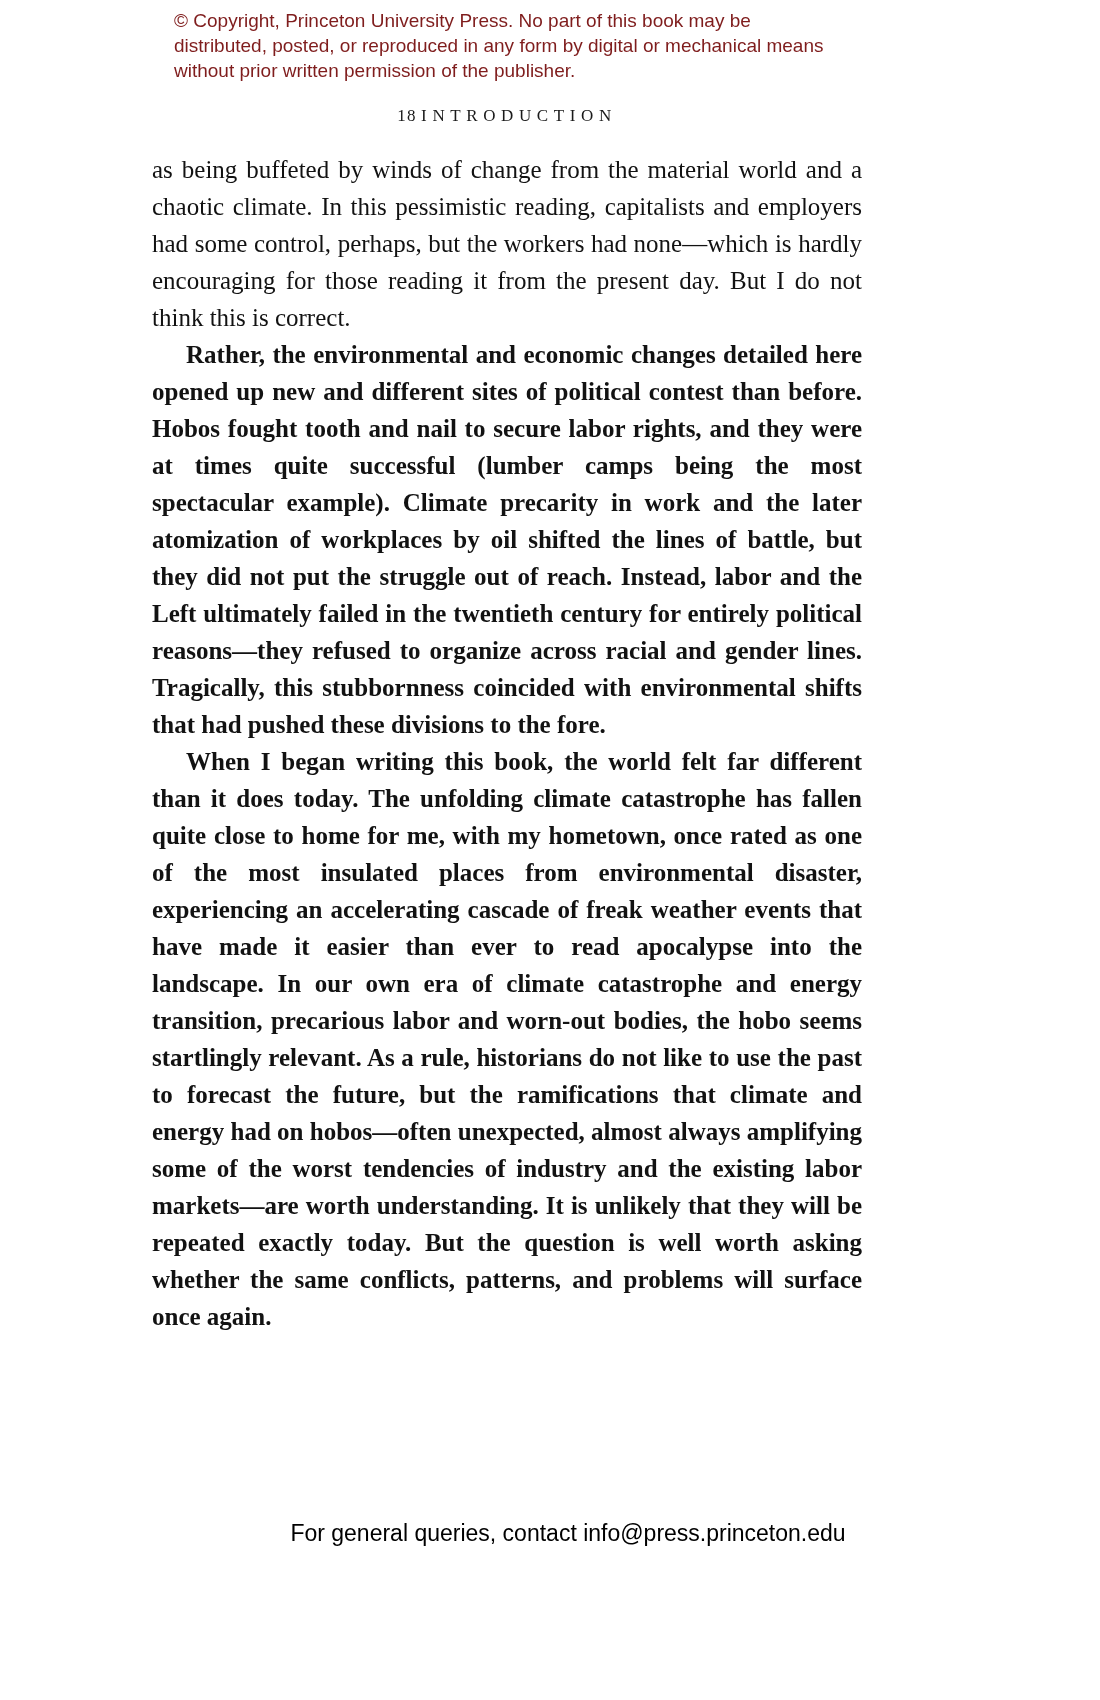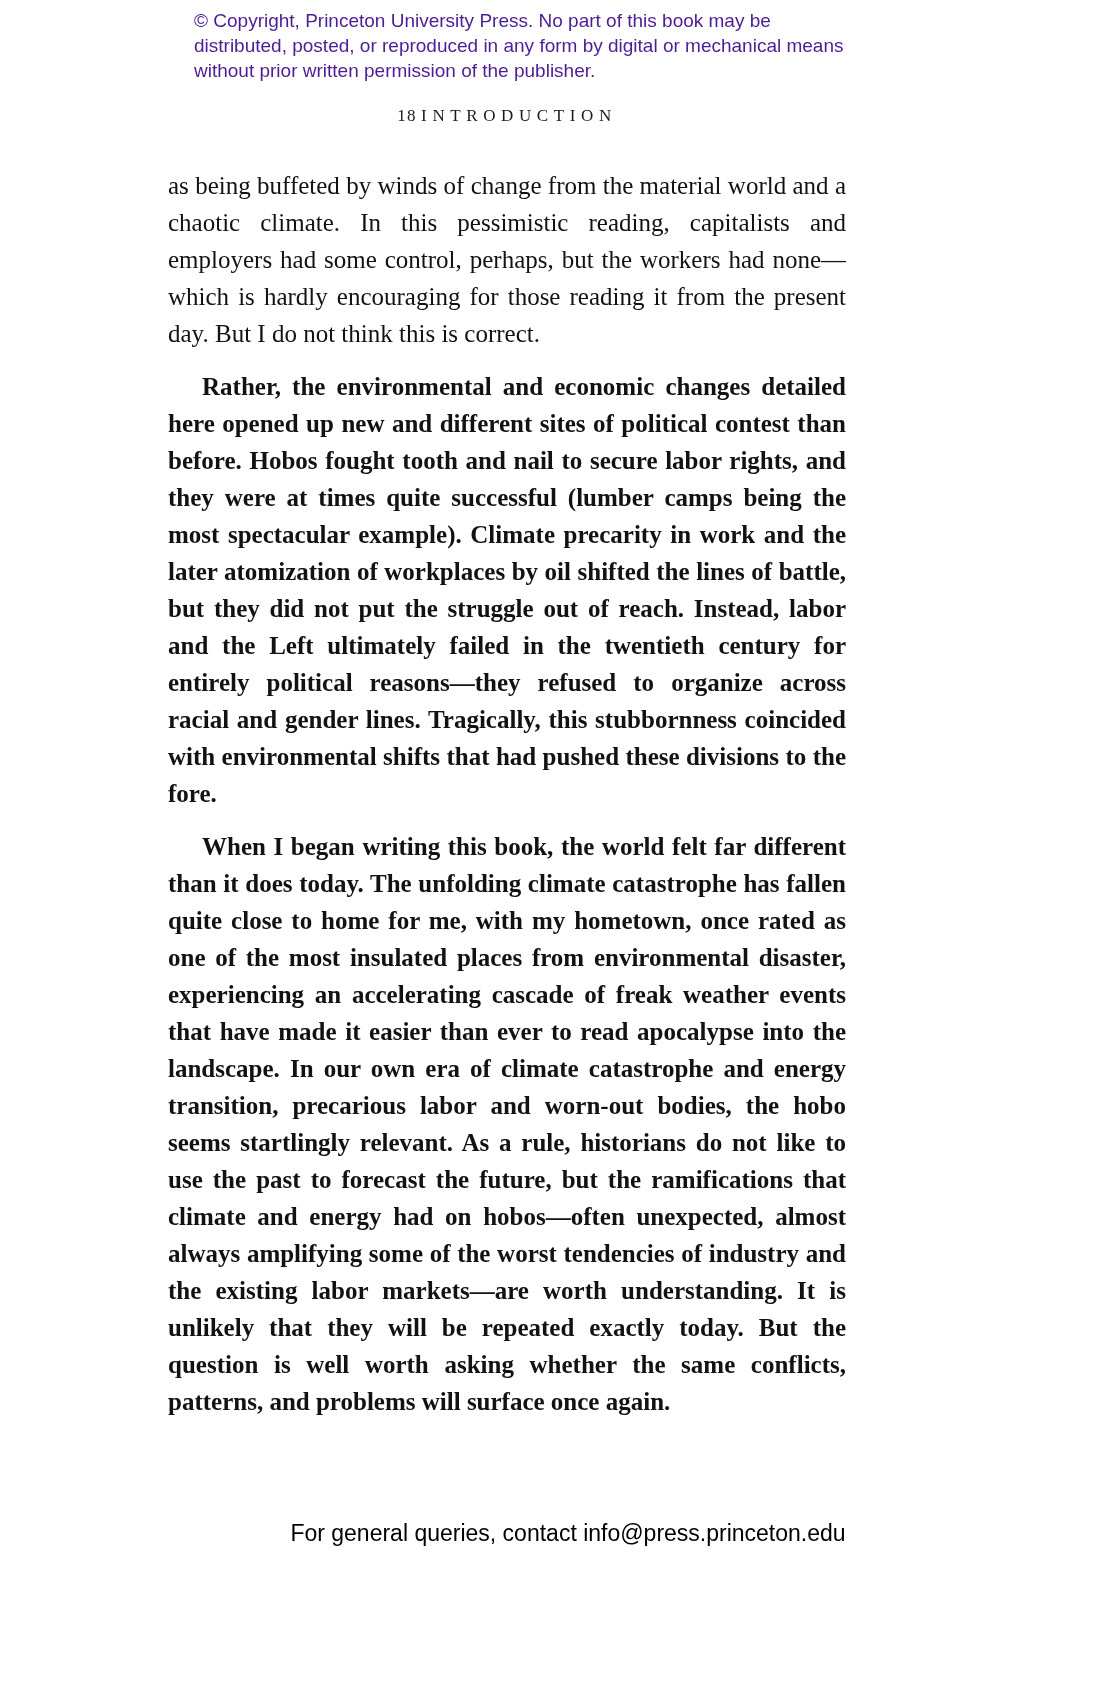--- a/index.html
+++ b/index.html
@@ -11,27 +11,27 @@
     position: relative;
     width: 1100px;
     height: 1700px;
     background: #ffffff;
     color: #111111;
     font-family: "Liberation Serif", serif;
     overflow: hidden;
   }
   .copyright {
     position: absolute;
-    left: 194px;
+    left: 174px;
     top: 8px;
     width: 660px;
     font-family: "Liberation Sans", sans-serif;
     font-size: 19px;
     line-height: 25px;
-    color: #4c1d95;
+    color: #7f1d1d;
     text-align: left;
   }
   .running-header {
     position: absolute;
     left: 152px;
     top: 106px;
     width: 710px;
     text-align: center;
     font-size: 17px;
     color: #1a1a1a;
@@ -53,21 +53,21 @@
     top: 151px;
     width: 710px;
     font-size: 25px;
     line-height: 37px;
     text-align: justify;
     color: #121212;
     hyphens: auto;
     -webkit-hyphens: auto;
   }
   .body-text p {
-    margin: 16px;
+    margin: 0;
     padding: 0;
   }
   .body-text p.indent {
     text-indent: 34px;
     font-weight: bold;
   }
   .footer {
     position: absolute;
     left: 4px;
     top: 1520px;

